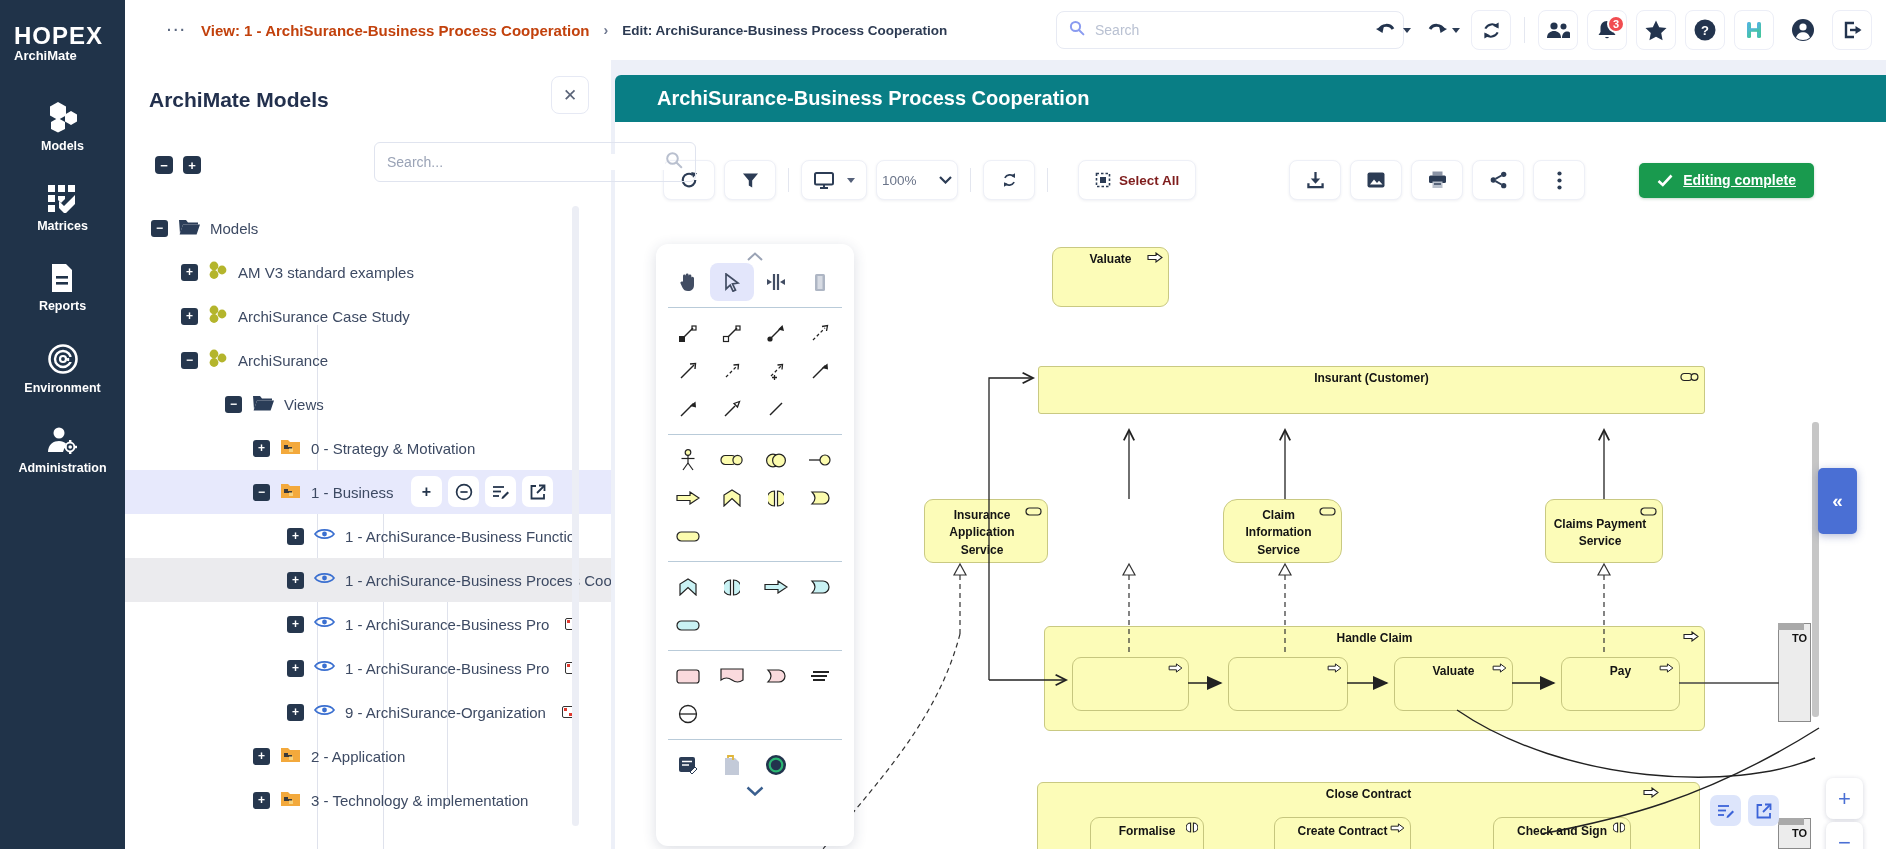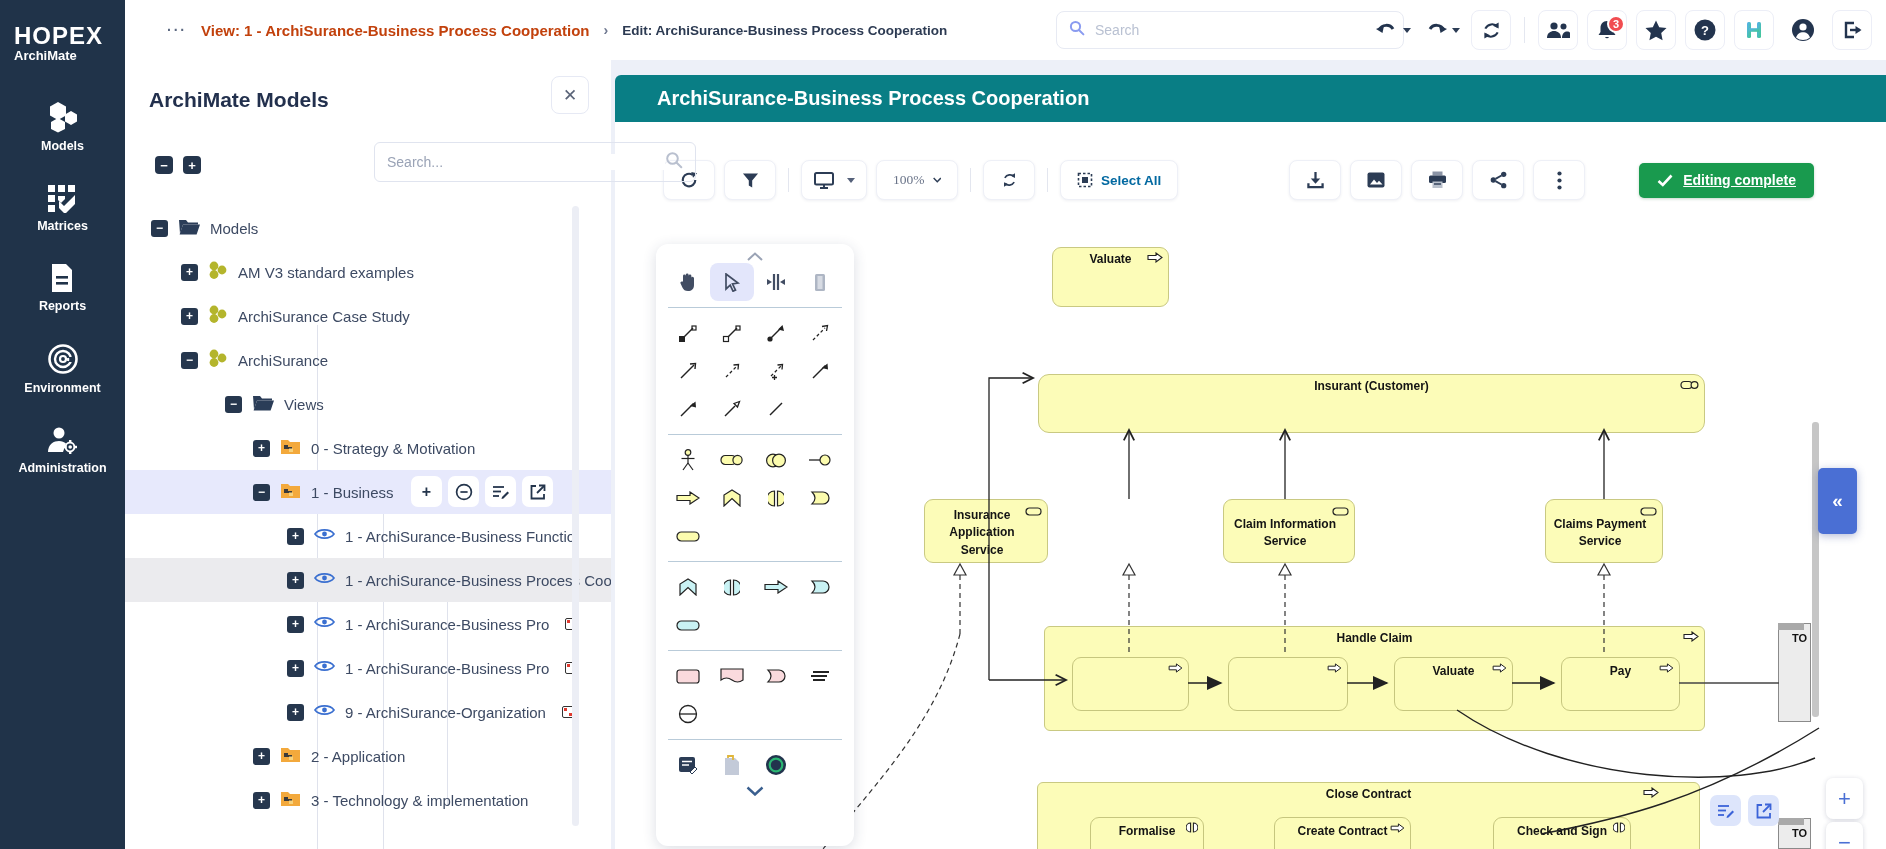--- a/index.html
+++ b/index.html
@@ -81,22 +81,22 @@
   .canvas { position:absolute; left:0; top:47px; width:1271px; height:727px; background:#fff; overflow:hidden; }
 
   
   .chip { height:40px; background:#fff; border:1px solid #eef0f7; border-radius:8px;
           box-shadow:0 1px 3px rgba(30,40,90,.07); display:flex; align-items:center; justify-content:center;
           gap:8px; cursor:pointer; color:#2c3c55; }
   .chip.sq { width:52px; }
   .tb-left { position:absolute; left:48px; top:38px; display:flex; align-items:center; gap:9px; }
   .tb-right { position:absolute; right:72px; top:38px; display:flex; align-items:center; gap:9px; }
   .tb-div { width:1px; height:24px; background:#e3e6ef; margin:0 3px; }
-  .zoomsel { width:82px; padding:0 16px; justify-content:space-between; color:#6a7489; font-size:13.5px;font-family:Liberation Serif, serif; }
-  .selall { padding:0 16px; font-size:13.5px; font-weight:700; color:#0369a1; }
+  .zoomsel { width:82px; padding:0 5px; justify-content:space-between; color:#6a7489; font-size:13.5px; }
+  .selall { padding:0 16px; font-size:13.5px; font-weight:700; color:#7f1d1d;margin-left:18px; }
   .done-btn { height:35px; background:#199a4e; border-radius:5px; color:#fff; font-size:14px; font-weight:700;
               display:flex; align-items:center; gap:10px; padding:0 18px; cursor:pointer;
               box-shadow:0 1px 3px rgba(20,90,40,.25);text-decoration:underline; }
 
   
   .palette { position:absolute; left:41px; top:122px; width:198px; height:602px; background:#fff; border-radius:12px;
              box-shadow:0 3px 14px rgba(40,50,90,.16); padding:6px 0 4px 0; z-index:5; }
   .pal-row { display:flex; justify-content:flex-start; padding:0 10px; }
   .pal-cell { width:44px; height:38px; display:flex; align-items:center; justify-content:center; cursor:pointer;
               border-radius:8px; }
@@ -590,35 +590,35 @@
       </div>
     </div>
 
     <div class="anode rnd" style="left:437px; top:125px; width:117px; height:60px;">
       <div class="ctr-label">Valuate</div>
       <span class="icon-tr"><svg width="16" height="11" viewBox="0 0 16 11">
             <path d="M1 3.5 h8 V1 l6 4.5 L9 10 V7.5 H1 z" fill="#fff" stroke="#222" stroke-width="1.1"></path>
           </svg></span>
     </div>
 
-    <div class="anode" style="left:423px; top:244px; width:667px; height:59px; border-radius:11px;margin-top:8px;">
+    <div class="anode" style="left:423px; top:244px; width:667px; height:48px; border-radius:3px;">
       <div class="ctr-label">Insurant (Customer)</div>
       <span class="icon-tr"><svg width="19" height="10" viewBox="0 0 19 10">
             <rect x="1" y="1.5" width="11" height="7" rx="3.2" fill="none" stroke="#222" stroke-width="1.2"></rect>
             <circle cx="14.5" cy="5" r="3.4" fill="#fcfcb8" stroke="#222" stroke-width="1.2"></circle>
           </svg></span>
     </div>
 
     <div class="anode svc" style="left:309px; top:377px; width:124px; height:64px;">
       <span>Insurance Application Service</span>
       <span class="icon-tr"><svg width="17" height="9" viewBox="0 0 17 9">
             <rect x="1" y="1" width="15" height="7" rx="3.4" fill="none" stroke="#222" stroke-width="1.2"></rect>
           </svg></span>
     </div>
-    <div class="anode svc" style="left:608px; top:377px; width:132px; height:64px;">
+    <div class="anode svc" style="left:608px; top:377px; width:119px; height:64px;border-radius:14px;">
       <span>Claim Information Service</span>
       <span class="icon-tr"><svg width="17" height="9" viewBox="0 0 17 9">
             <rect x="1" y="1" width="15" height="7" rx="3.4" fill="none" stroke="#222" stroke-width="1.2"></rect>
           </svg></span>
     </div>
     <div class="anode svc" style="left:930px; top:377px; width:118px; height:64px;">
       <span>Claims Payment Service</span>
       <span class="icon-tr"><svg width="17" height="9" viewBox="0 0 17 9">
             <rect x="1" y="1" width="15" height="7" rx="3.4" fill="none" stroke="#222" stroke-width="1.2"></rect>
           </svg></span>

